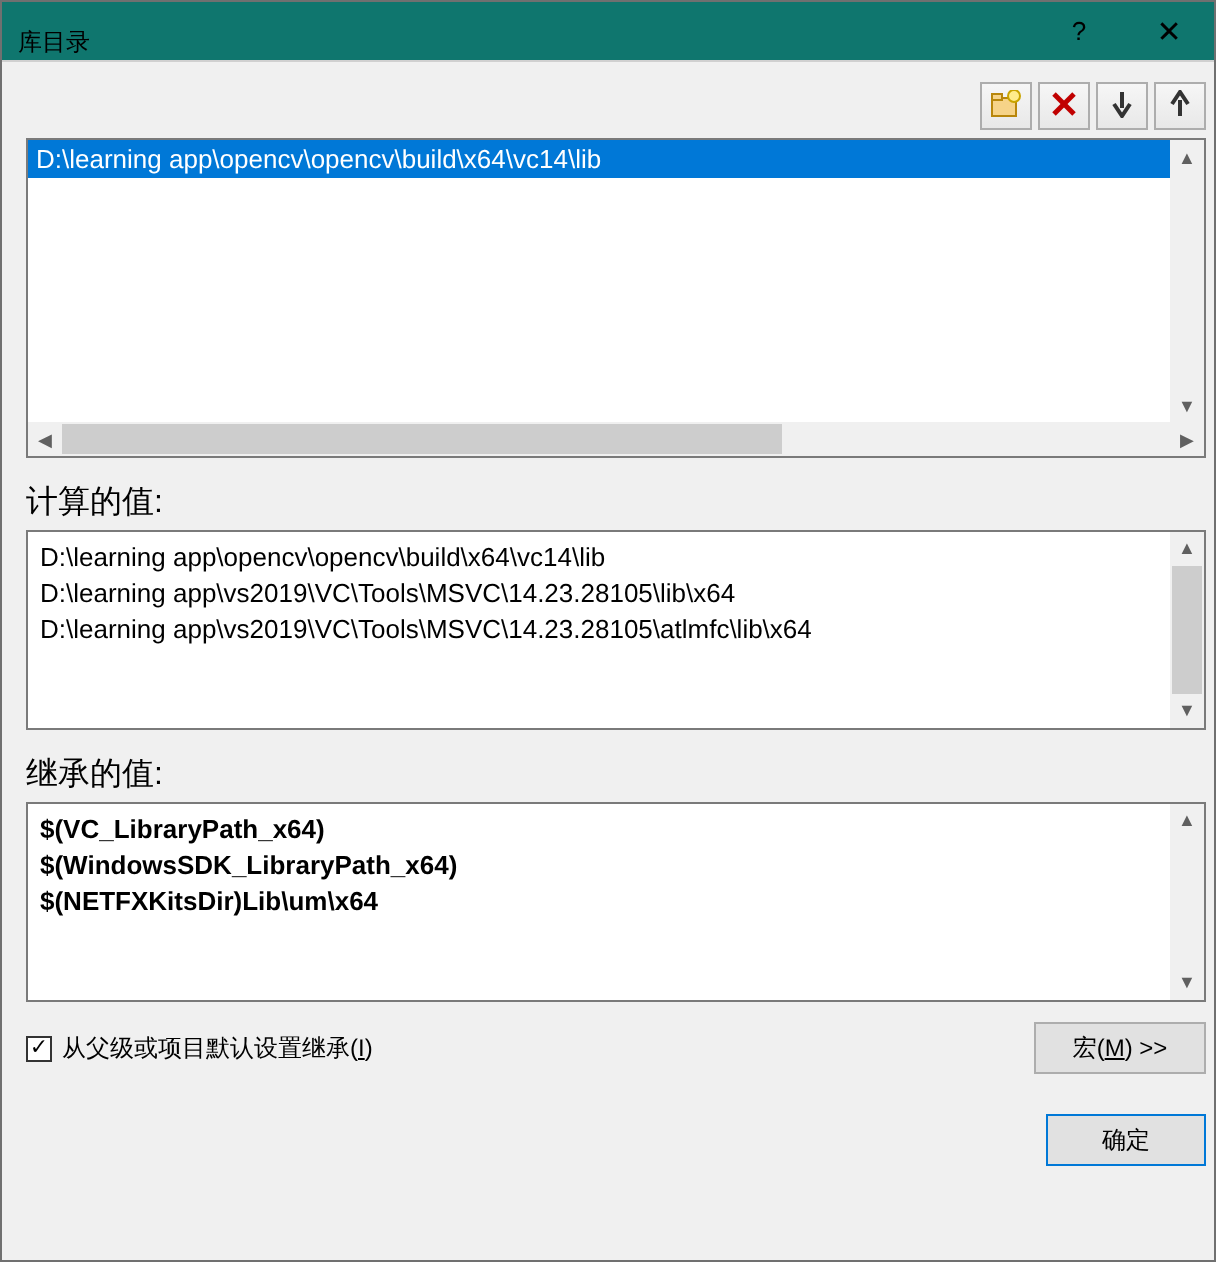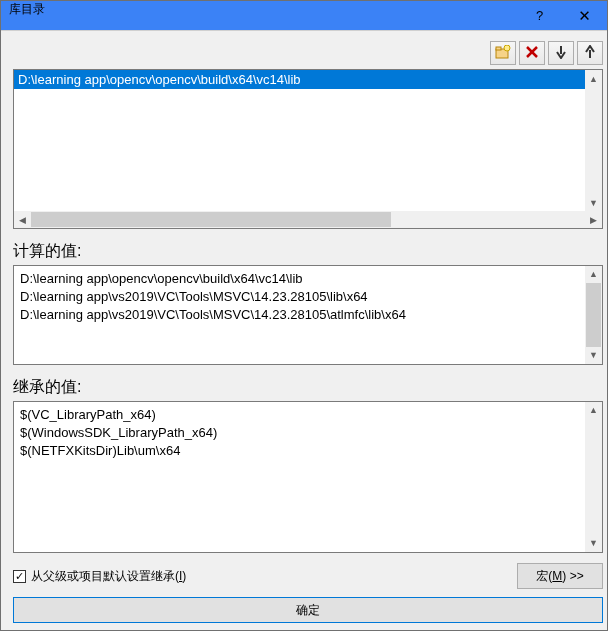--- a/index.html
+++ b/index.html
@@ -14,23 +14,23 @@
     .dialog {
       border: 1px solid #707070;
       width: 608px;
       height: 631px;
       background: #f0f0f0;
       display: flex;
       flex-direction: column;
     }
     .titlebar {
       height: 30px;
-      background: #3b82f6;
-      display: flex;
-      align-items: flex-start;
+      background: #0f766e;
+      display: flex;
+      align-items: flex-end;
       padding-left: 8px;
       border-bottom: 1px solid #d0d0d0;
     }
     .titlebar-title { flex: 1; font-size: 12px; color: #000; }
     .titlebar-btn {
       width: 45px;
       height: 29px;
       display: flex;
       align-items: center;
       justify-content: center;
@@ -129,21 +129,21 @@
     .readonly-box {
       border: 1px solid #7a7a7a;
       background: #fff;
       height: 100px;
       position: relative;
       padding: 4px 20px 4px 6px;
       font-size: 13px;
       line-height: 1.4;
       overflow: hidden;
     }
-    .readonly-box.second { height: 152px; }
+    .readonly-box.second { height: 100px; font-weight: bold; }
     .readonly-box .scroll-v {
       right: 0; top: 0; bottom: 0;
     }
     .scroll-thumb-v {
       width: 15px;
       background: #cdcdcd;
       margin: 0 1px;
     }
     .bottom-row {
       display: flex;
@@ -176,23 +176,22 @@
       align-items: center;
       justify-content: center;
       padding: 0 10px;
       font-size: 12px;
     }
     .btn.macro { min-width: 86px; }
     .button-row {
       display: flex;
       justify-content: flex-end;
       gap: 8px;
-      margin-top: 8px;
+      margin-top: 20px;
       padding-bottom: 4px;
-      flex-direction: column;
     }
     .btn.primary {
       border: 1px solid #0078d7;
       background: #e1e1e1;
     }
     .underline { text-decoration: underline; }
   </style>
 </head>
 <body>
 

